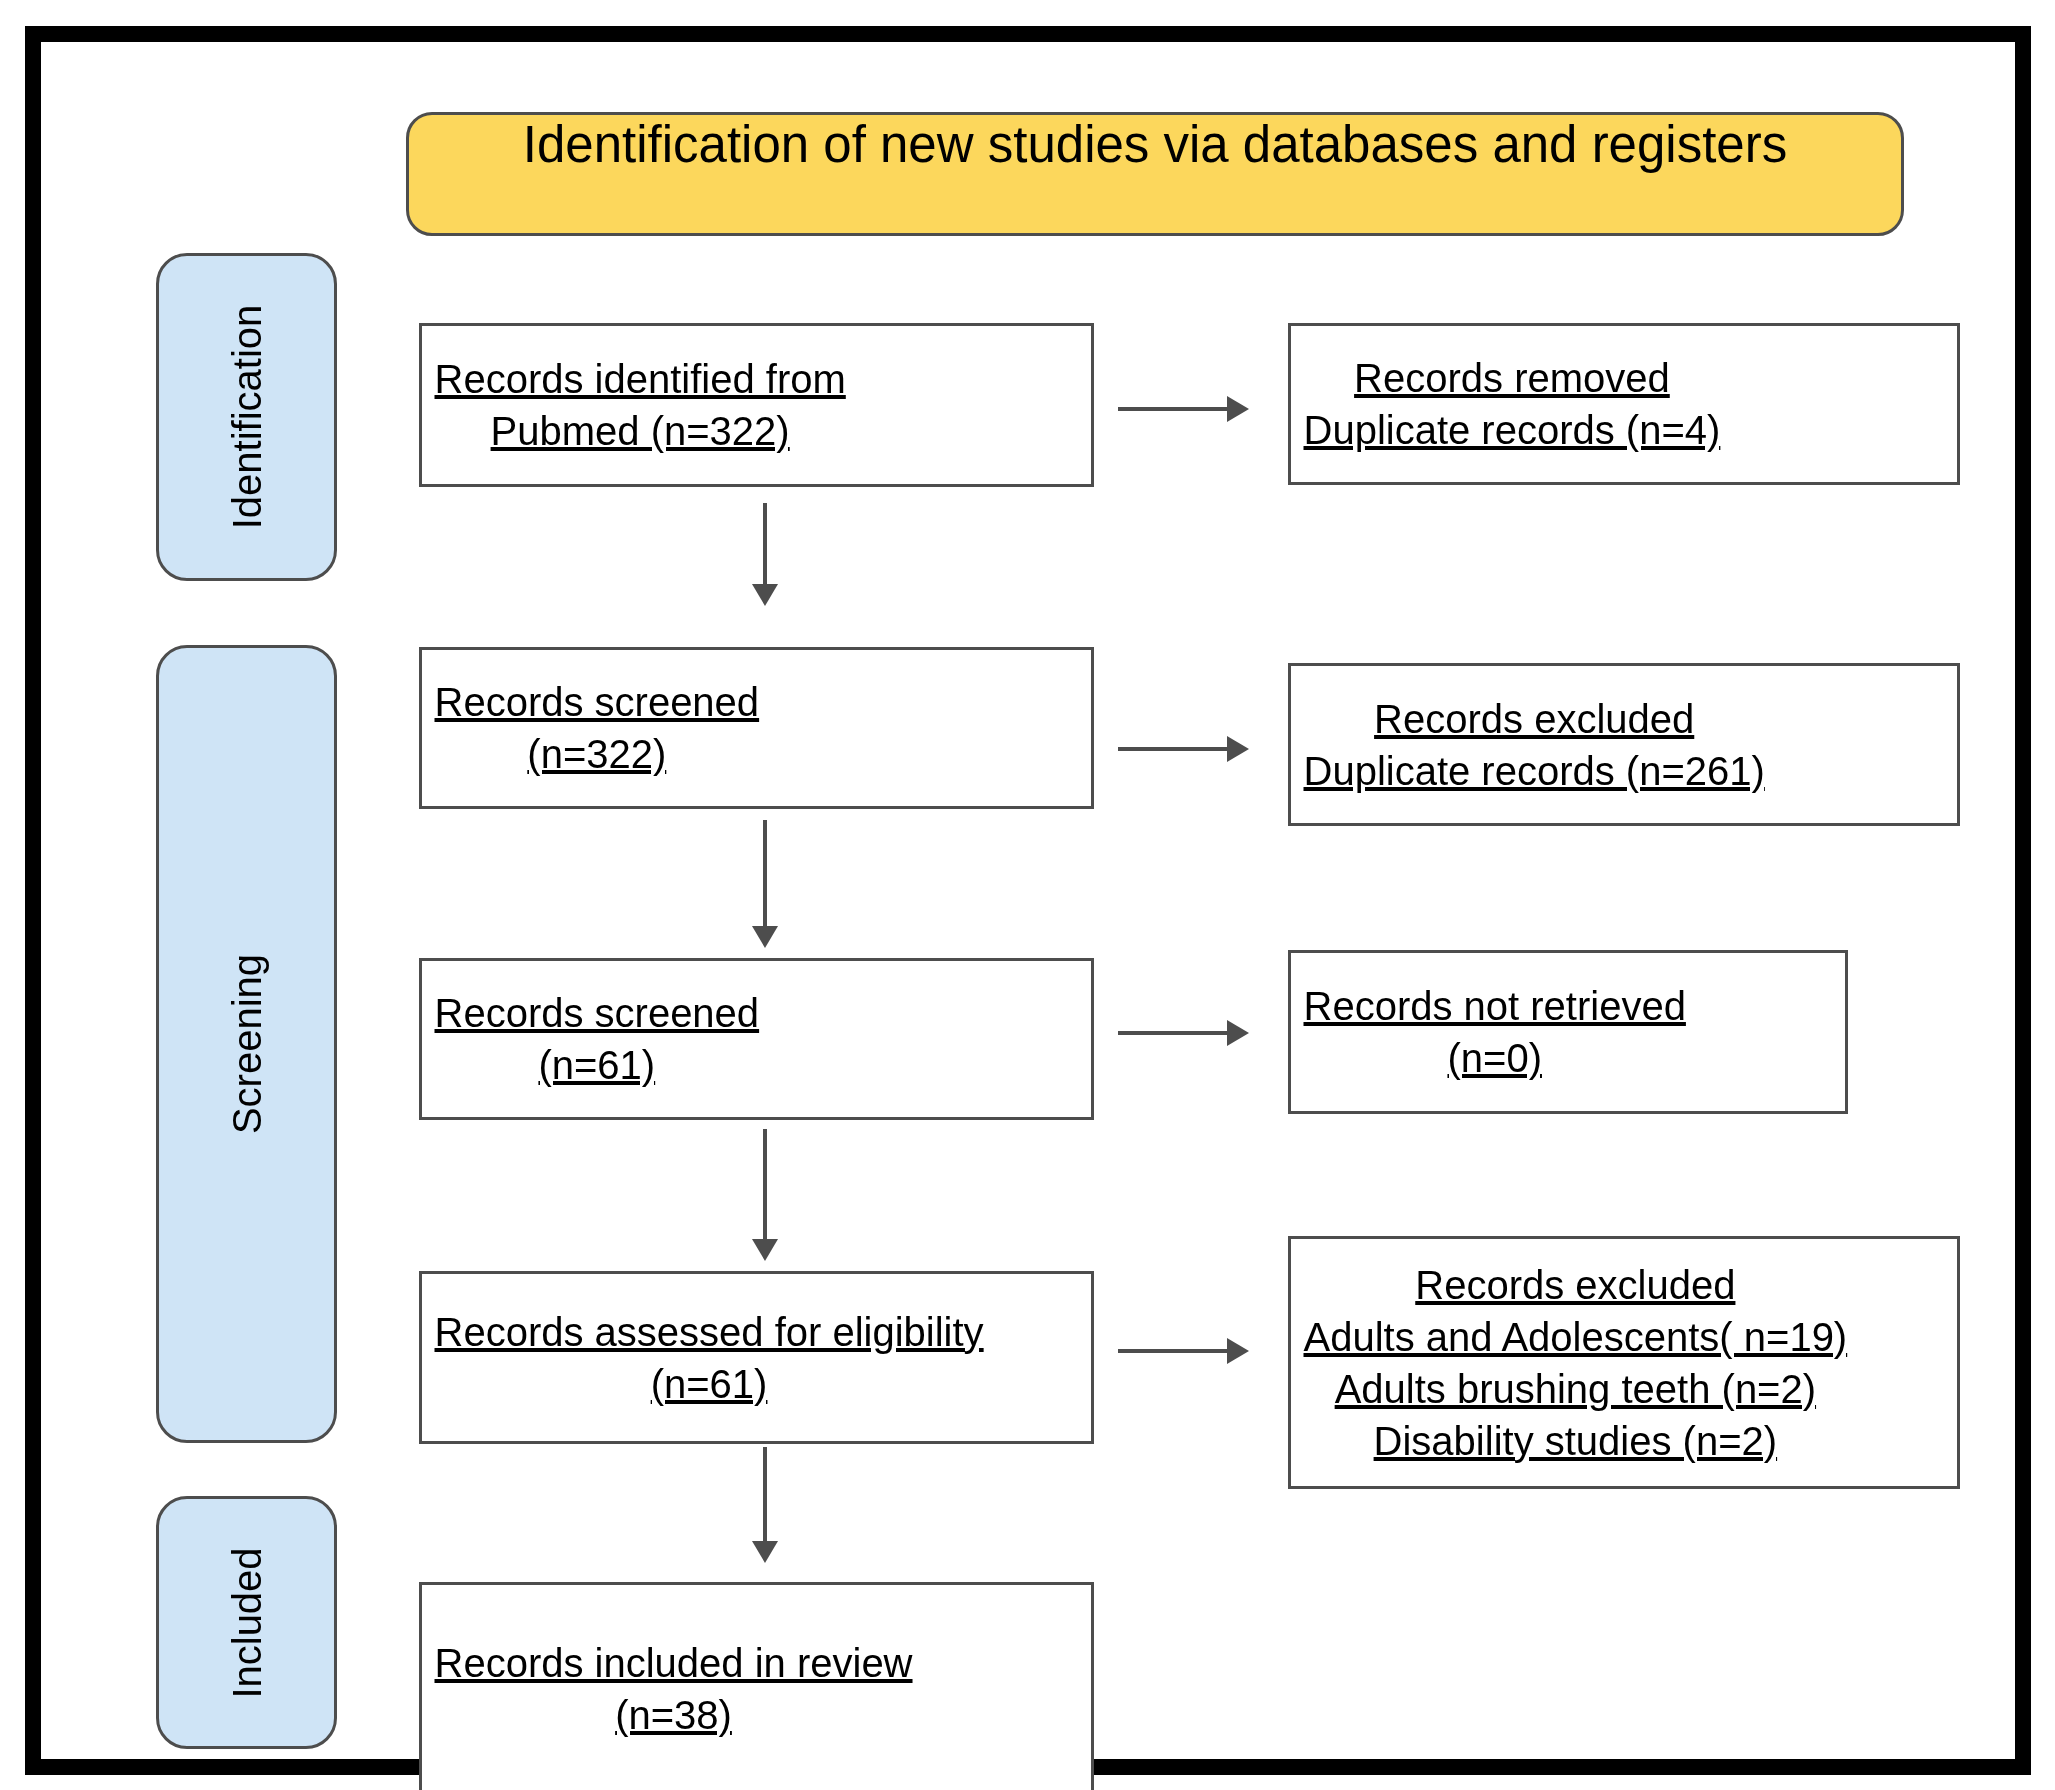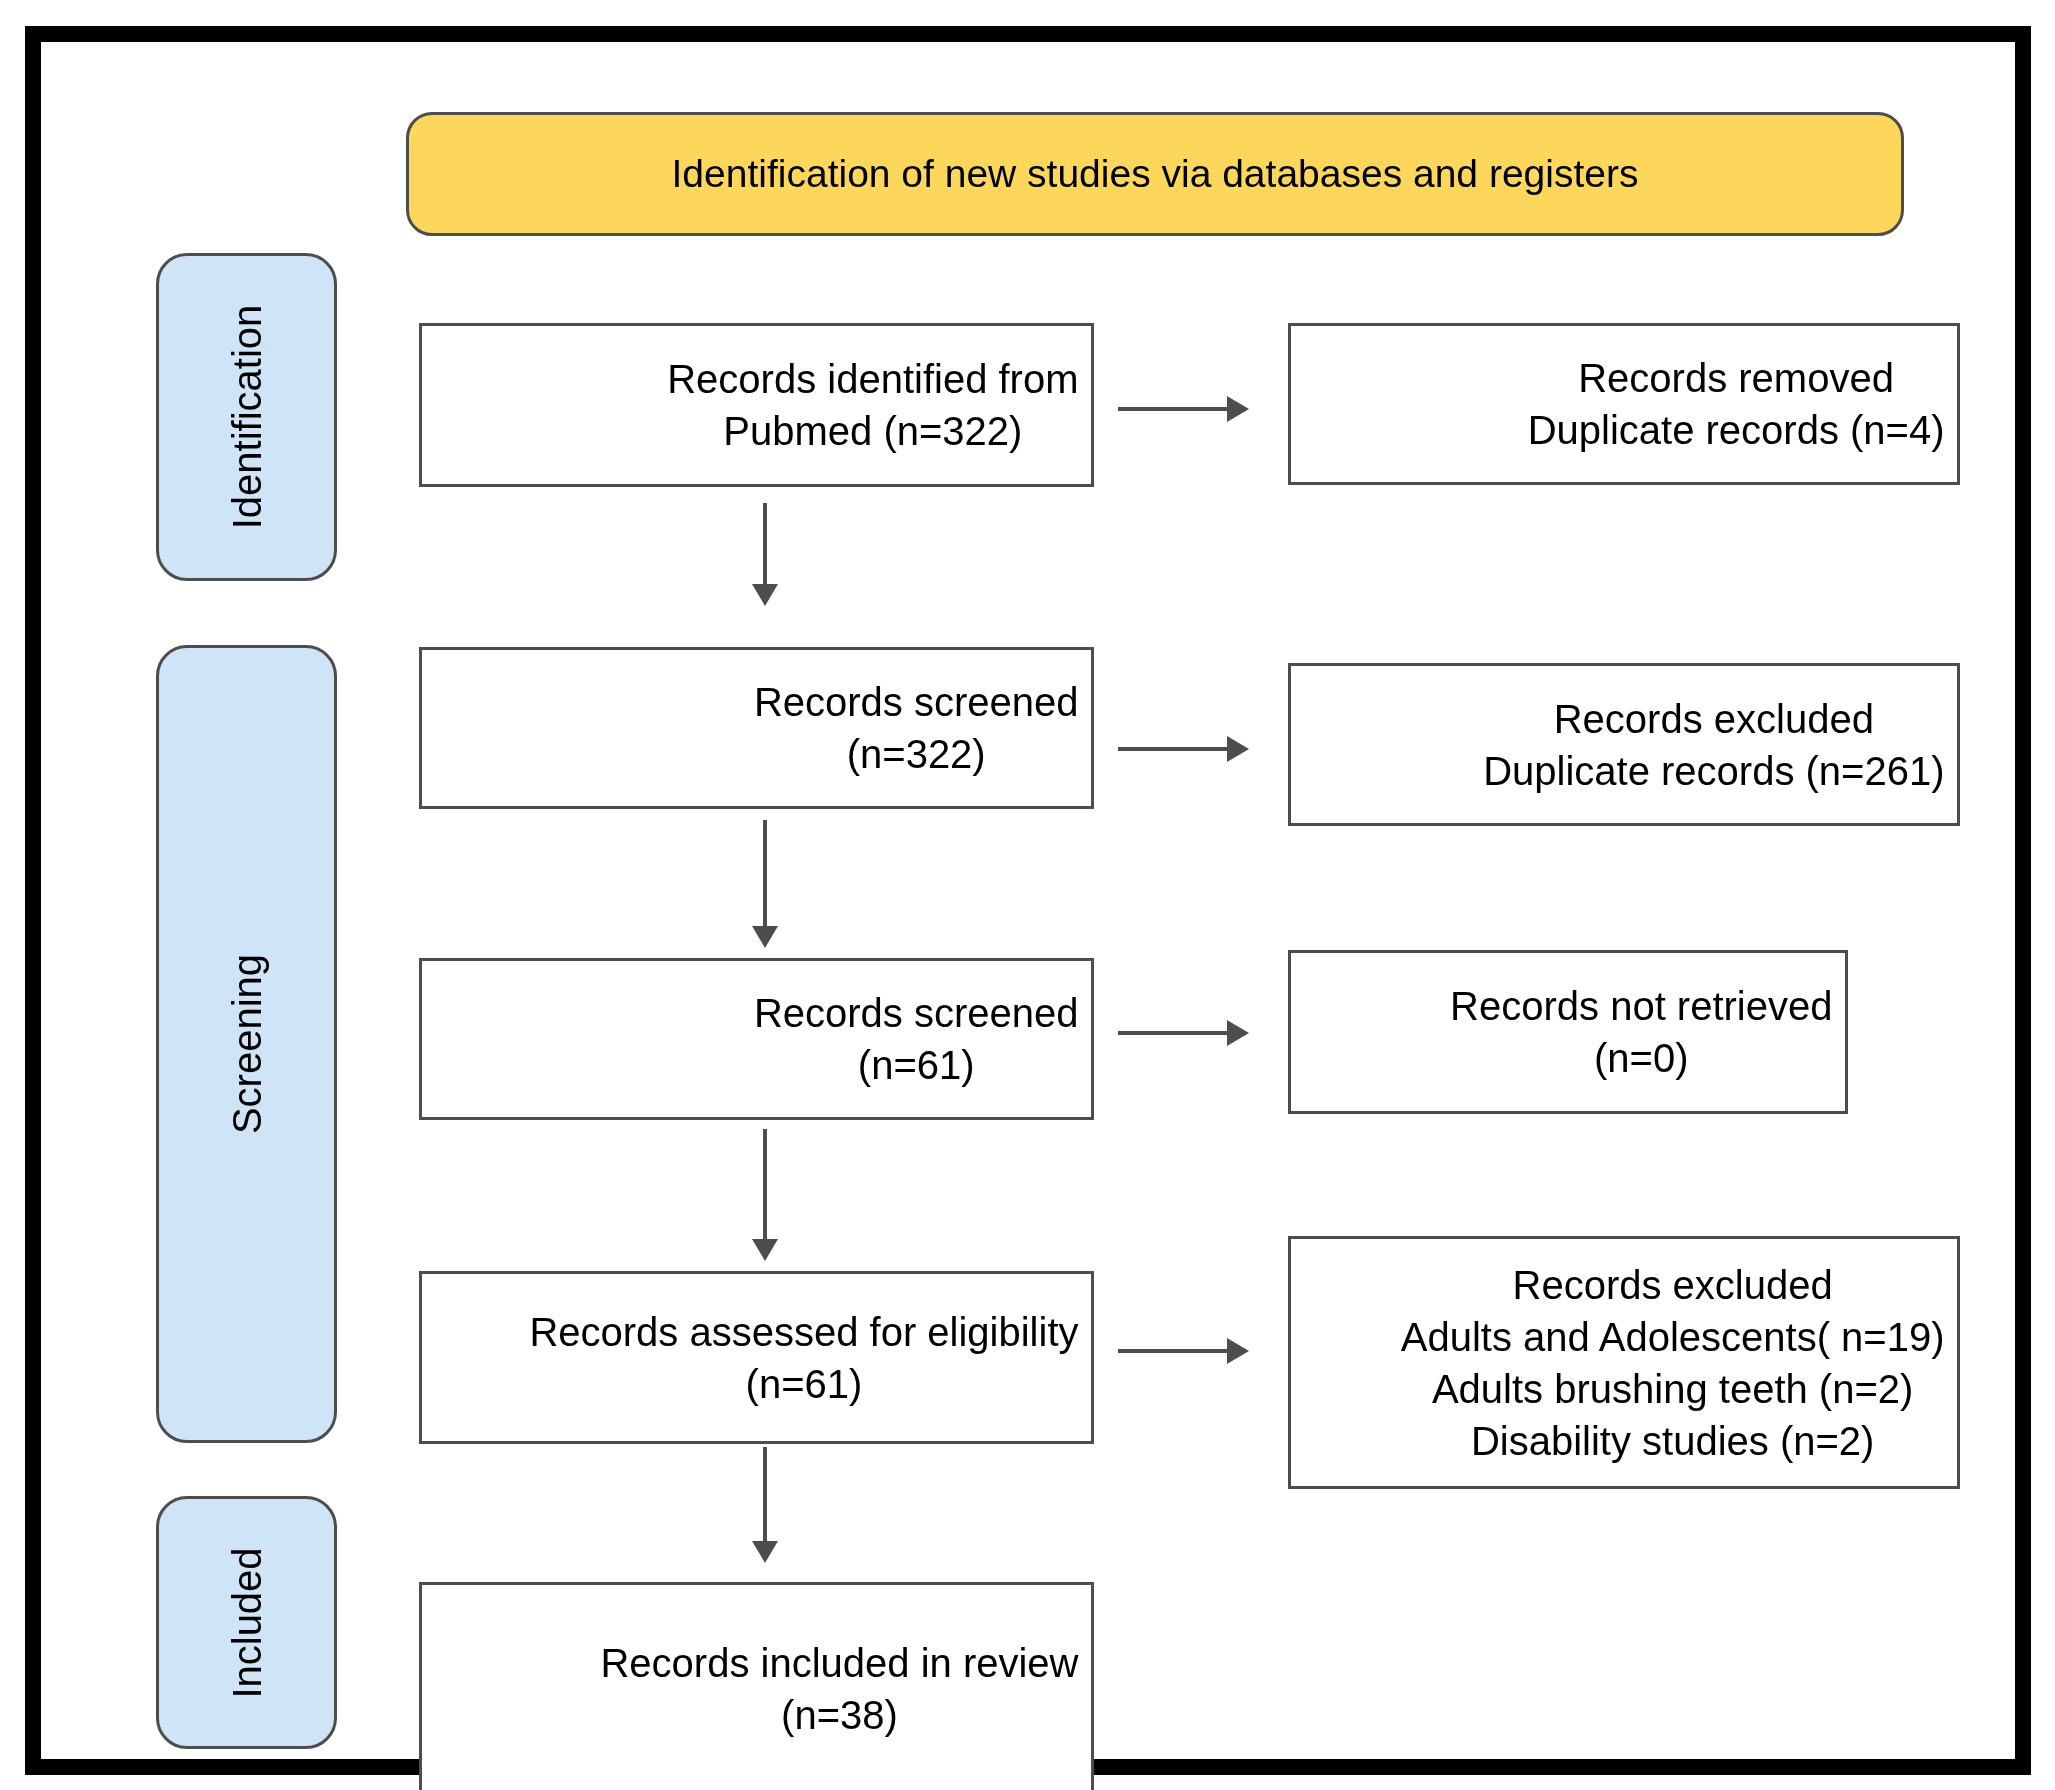--- a/index.html
+++ b/index.html
@@ -7,39 +7,39 @@
   .canvas{position:relative;width:2056px;height:1790px;background:#fff;overflow:hidden;}
 
   
   #frame{position:absolute;left:25px;top:26px;width:2006px;height:1749px;
          border:16px solid var(--frame,#000);box-sizing:border-box;}
 
   
   #banner{position:absolute;left:406px;top:112px;width:1498px;height:124px;
           background:var(--banner_bg,#FCD75C);
           border:3.1px solid var(--box_border,#4d4d4d);border-radius:26px;
-          box-sizing:border-box;display:flex;align-items:center;justify-content:center;
-          font-size:39px;}
+          box-sizing:border-box;display:flex;align-items:flex-start;justify-content:center;
+          font-size:51px;}
 
   
   .stage{position:absolute;left:156px;width:181px;
          background:var(--stage_bg,#CFE4F6);
          border:3.1px solid var(--box_border,#4d4d4d);border-radius:31px;
          box-sizing:border-box;}
   #stage-identification{top:253px;height:328px;}
   #stage-screening{top:645px;height:798px;}
   #stage-included{top:1496px;height:253px;}
   .stage-label{position:absolute;top:50%;left:50%;
                transform:translate(-50%,-50%) rotate(-90deg);
                white-space:nowrap;font-size:40px;}
 
   
   .fbox{position:absolute;background:#fff;
         border:3.7px solid var(--box_border,#4d4d4d);box-sizing:border-box;
-        display:flex;align-items:center;justify-content:flex-end;text-align:center;}
+        display:flex;align-items:center;justify-content:flex-start;text-align:center;text-decoration:underline;}
   .fbox .box-text{white-space:pre-line;font-size:40px;line-height:1.3;padding:0 12.5px;}
 
   #b1{left:419px;top:323px;width:675px;height:164px;}
   #b2{left:419px;top:647px;width:675px;height:162px;}
   #b3{left:419px;top:958px;width:675px;height:162px;}
   #b4{left:419px;top:1271px;width:675px;height:173px;}
   #b5{left:419px;top:1574px;width:675px;height:214px;margin-top:8px;}
 
   #r1{left:1288px;top:323px;width:672px;height:162px;}
   #r2{left:1288px;top:663px;width:672px;height:163px;}

